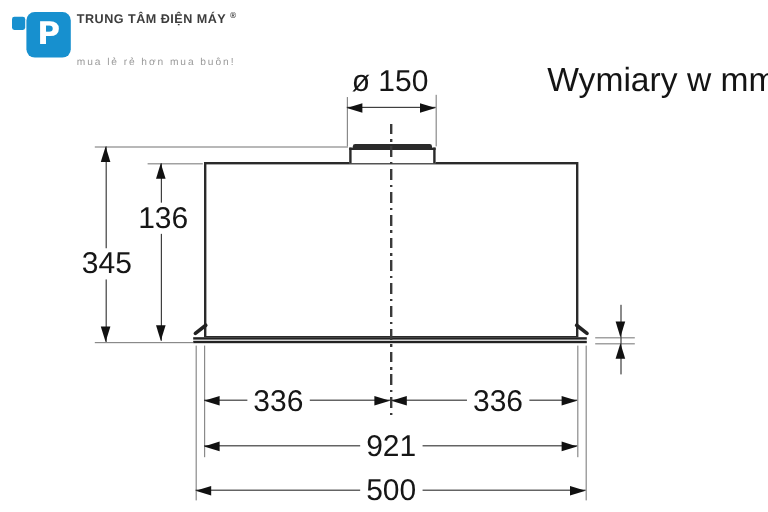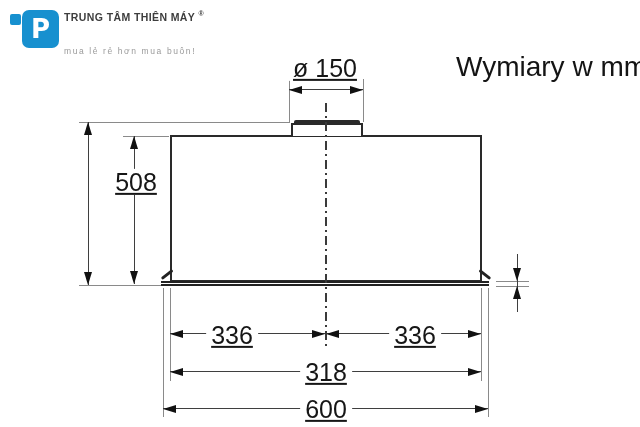--- a/index.html
+++ b/index.html
@@ -45,36 +45,36 @@
       transparent 15px, transparent 19px);
   }
   .arr { width:0; height:0; }
   .arr.left  { border-top:4px solid transparent; border-bottom:4px solid transparent; border-right:13px solid #111; }
   .arr.right { border-top:4px solid transparent; border-bottom:4px solid transparent; border-left:13px solid #111; }
   .arr.up    { border-left:4px solid transparent; border-right:4px solid transparent; border-bottom:13px solid #111; }
   .arr.down  { border-left:4px solid transparent; border-right:4px solid transparent; border-top:13px solid #111; }
 
   .dim-label {
     font-size:25px; color:#161616; background:#fff; padding:0 5px;
-    transform:translate(-50%,-50%); white-space:nowrap; line-height:1.05;text-decoration:underline;
+    transform:translate(-50%,-50%); white-space:nowrap; line-height:1.05;
   }
   .hook { height:2.5px; background:#222; border-radius:2px; }
 </style>
 </head>
 <body>
 
 <div id="stage">
 
   <div class="abs" style="left:0;top:0;width:200px;height:62px;">
     <div class="abs logo-badge-sm"></div>
     <div class="abs logo-badge">
       <span>P</span>
     </div>
     <div class="abs logo-line1">
-      <span>TRUNG TÂM THIÊN MÁY</span>
+      <span>TRUNG TÂM ĐIỆN MÁY</span>
       <sup>®</sup>
     </div>
     <div class="abs logo-line3">mua lẻ rẻ hơn mua buôn!</div>
   </div>
 
   <div class="abs title">Wymiary w mm</div>
 
   <div class="abs outline" style="left:170px;top:135px;width:312px;height:147px;"></div>
 
   <div class="abs outline" style="left:291px;top:123px;width:72px;height:13px;border-bottom:none;"></div>
@@ -100,42 +100,43 @@
   <div class="abs extline vline" style="left:488px;top:288px;height:129px;"></div>
 
   <div class="abs dimline dhline" style="left:289px;top:89px;width:74px;"></div>
   <div class="abs arr left" style="left:289px;top:86px;"></div>
   <div class="abs arr right" style="left:350px;top:86px;"></div>
   <div class="abs dim-label" style="left:325px;top:68px;">ø 150</div>
 
   <div class="abs dimline dvline" style="left:88px;top:122px;height:163px;"></div>
   <div class="abs arr up" style="left:84px;top:122px;"></div>
   <div class="abs arr down" style="left:84px;top:272px;"></div>
+  <div class="abs dim-label" style="left:89px;top:220px;">345</div>
 
   <div class="abs dimline dvline" style="left:134px;top:136px;height:148px;"></div>
   <div class="abs arr up" style="left:130px;top:136px;"></div>
   <div class="abs arr down" style="left:130px;top:271px;"></div>
-  <div class="abs dim-label" style="left:136px;top:182px;">508</div>
+  <div class="abs dim-label" style="left:136px;top:182px;">136</div>
 
   <div class="abs dimline dvline" style="left:517px;top:254px;height:58px;"></div>
   <div class="abs arr down" style="left:513px;top:268px;"></div>
   <div class="abs arr up" style="left:513px;top:286px;"></div>
 
   <div class="abs dimline dhline" style="left:170px;top:333px;width:155px;"></div>
   <div class="abs dimline dhline" style="left:326px;top:333px;width:155px;"></div>
   <div class="abs arr left" style="left:170px;top:330px;"></div>
   <div class="abs arr right" style="left:312px;top:330px;"></div>
   <div class="abs arr left" style="left:326px;top:330px;"></div>
   <div class="abs arr right" style="left:468px;top:330px;"></div>
   <div class="abs dim-label" style="left:232px;top:335px;">336</div>
   <div class="abs dim-label" style="left:415px;top:335px;">336</div>
 
   <div class="abs dimline dhline" style="left:170px;top:371px;width:311px;"></div>
   <div class="abs arr left" style="left:170px;top:368px;"></div>
   <div class="abs arr right" style="left:468px;top:368px;"></div>
-  <div class="abs dim-label" style="left:326px;top:372px;">318</div>
+  <div class="abs dim-label" style="left:326px;top:372px;">921</div>
 
   <div class="abs dimline dhline" style="left:163px;top:408px;width:325px;"></div>
   <div class="abs arr left" style="left:163px;top:405px;"></div>
   <div class="abs arr right" style="left:475px;top:405px;"></div>
-  <div class="abs dim-label" style="left:326px;top:409px;">600</div>
+  <div class="abs dim-label" style="left:326px;top:409px;">500</div>
 
 </div>
 
 </body></html>

